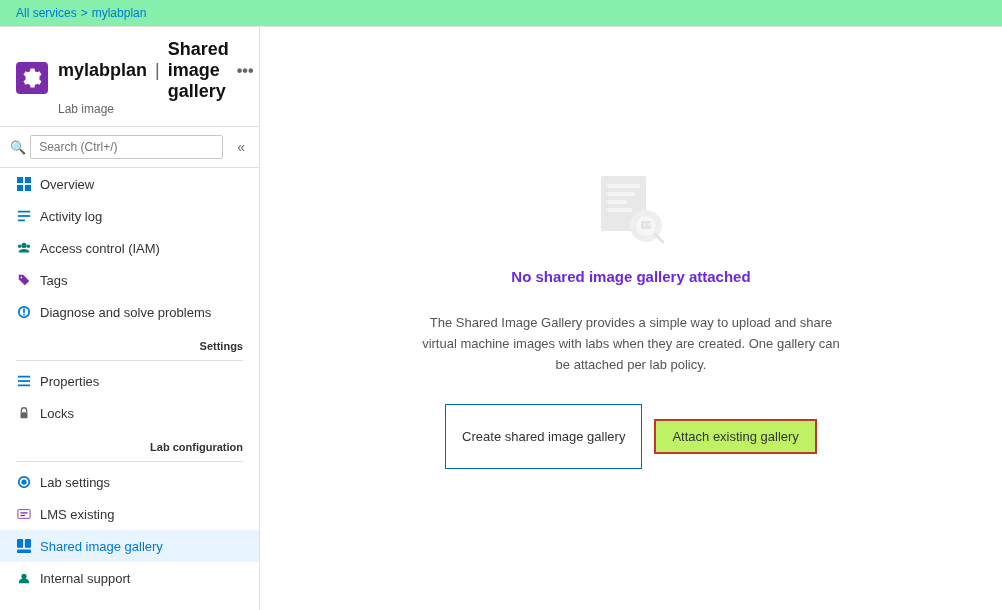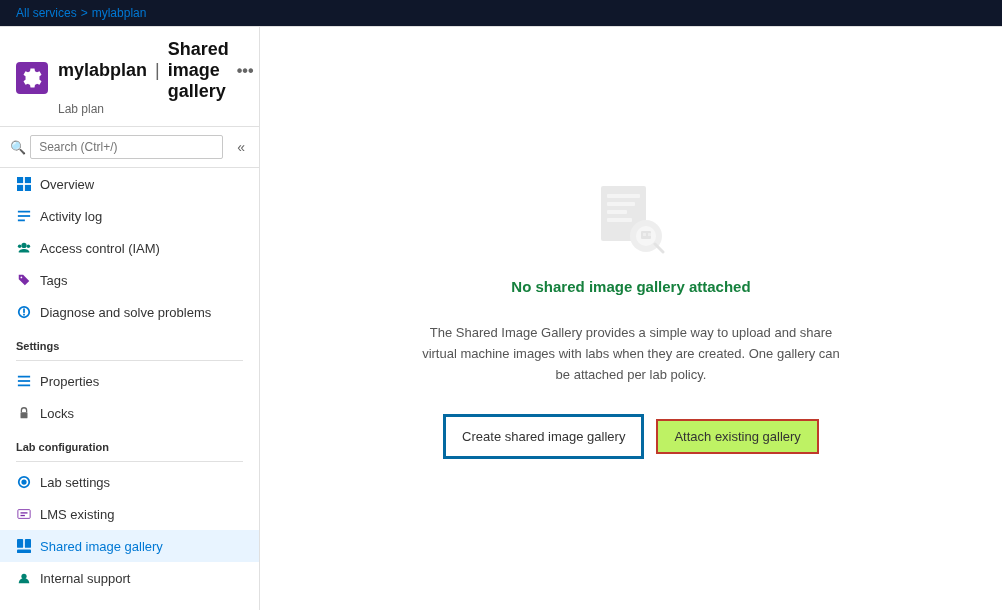--- a/index.html
+++ b/index.html
@@ -3,21 +3,21 @@
   <meta charset="utf-8">
   <style>
     * { box-sizing: border-box; margin: 0; padding: 0; }
     body { font-family: 'Segoe UI', Arial, sans-serif; font-size: 13px; color: #333; background: #fff; width: 1002px; height: 610px; overflow: hidden; display: flex; flex-direction: column; }
 
     
     .breadcrumb {
       padding: 6px 16px;
       font-size: 12px;
       color: #0078d4;
-      background: #0f172a;
+      background: #86efac;
       border-bottom: 1px solid #e0e0e0;
       display: flex;
       align-items: center;
       gap: 4px;
     }
     .breadcrumb a { color: #0078d4; text-decoration: none; }
 
     
     .main-layout {
       display: flex;
@@ -93,20 +93,21 @@
       cursor: pointer;
       padding: 2px 4px;
     }
 
     
     .sidebar-scroll {
       flex: 1;
       overflow-y: auto;
       overflow-x: hidden;
       position: relative;
+      text-align: right;
     }
     .sidebar-scroll::-webkit-scrollbar { width: 8px; }
     .sidebar-scroll::-webkit-scrollbar-thumb { background: #c0c0c0; }
 
     
     .nav-item {
       display: flex;
       align-items: center;
       gap: 8px;
       padding: 8px 16px;
@@ -160,42 +161,42 @@
     .empty-state-icon {
       width: 80px;
       height: 80px;
       margin-bottom: 20px;
       opacity: 0.35;
     }
 
     .empty-state-title {
       font-size: 15px;
       font-weight: 700;
-      color: #15803d;
+      color: #6d28d9;
       margin-bottom: 28px;
     }
 
     .empty-state-desc {
       font-size: 13px;
       color: #555;
       text-align: center;
       max-width: 420px;
       line-height: 1.6;
       margin-bottom: 28px;
     }
 
     .button-row {
       display: flex;
       gap: 12px;
       align-items: center;
     }
 
     .btn-default {
-      padding: 12px 16px;
-      border: 3px solid #0369a1;
+      padding: 24px 16px;
+      border: 1px solid #0369a1;
       background: #fff;
       font-size: 13px;
       cursor: pointer;
       color: #333;
     }
 
     .btn-outline-red {
       padding: 8px 16px;
       border: 2px solid #c0392b;
       background: #bef264;
@@ -231,21 +232,21 @@
           <path d="M17.5 10c0-.5-.05-1-.14-1.5l2.14-1.67-2-3.46-2.5.97C14.34 3.8 13.7 3.4 13 3.14L12.5.5h-4l-.5 2.64C7.3 3.4 6.66 3.8 6 4.34l-2.5-.97-2 3.46L3.64 8.5C3.55 9 3.5 9.5 3.5 10s.05 1 .14 1.5L1.5 13.17l2 3.46 2.5-.97c.66.54 1.3.94 2 1.2l.5 2.64h4l.5-2.64c.7-.26 1.34-.66 2-1.2l2.5.97 2-3.46-2.14-1.67c.09-.5.14-1 .14-1.5z"></path>
         </svg>
       </div>
       <div class="page-header-text">
         <div class="page-header-title">
           <span>mylabplan</span>
           <span style="color:#666;font-weight:400">|</span>
           <span>Shared image gallery</span>
           <span class="page-header-more">•••</span>
         </div>
-        <div class="page-header-subtitle">Lab plan</div>
+        <div class="page-header-subtitle">Lab image</div>
       </div>
 
     </div>
 
     <div class="sidebar-search">
       <span style="color:#666;font-size:13px;">🔍</span>
       <input type="text" placeholder="Search (Ctrl+/)" style="">
       <span class="sidebar-collapse-btn">«</span>
     </div>
 

